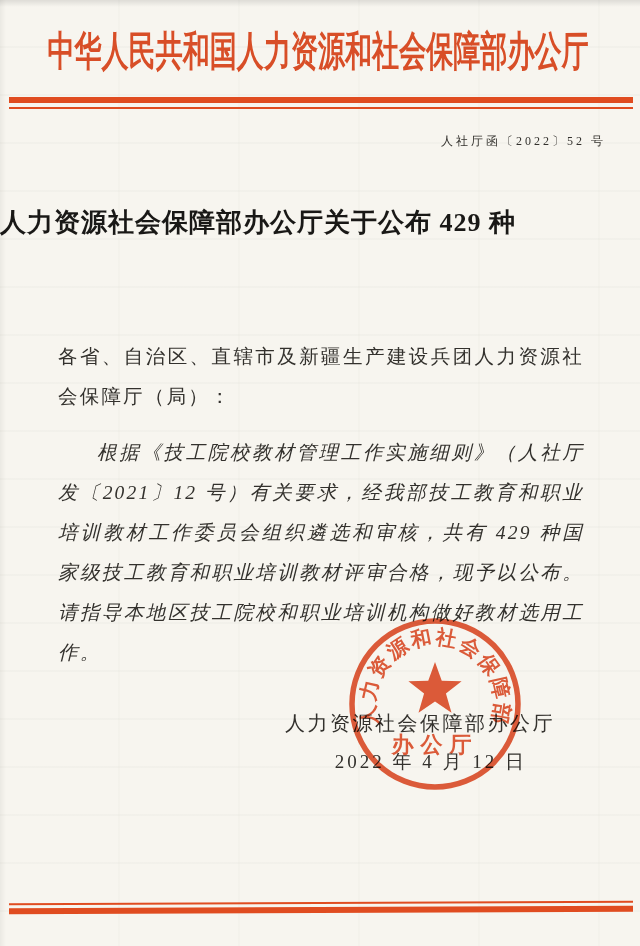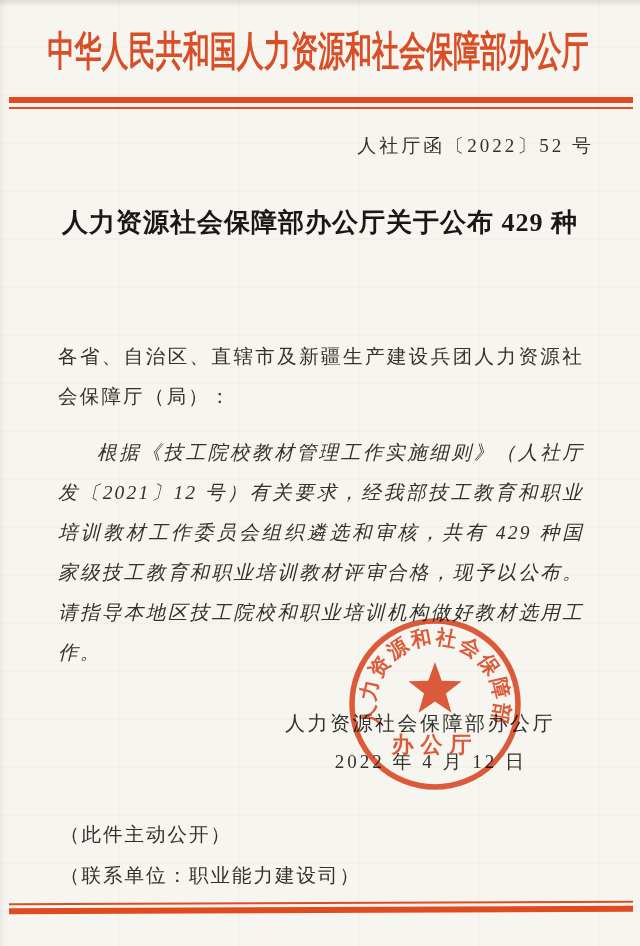--- a/index.html
+++ b/index.html
@@ -33,26 +33,26 @@
     font-weight:bold;color:#d84e27;font-size:41px;white-space:nowrap;
     transform:scaleX(.66);transform-origin:center;letter-spacing:0px;
   }
   .rule{position:absolute;left:9px;right:7px;background:#e04c20;}
   .rule-top-thick{top:97px;height:6px;}
   .rule-top-thin{top:107px;height:2px;}
   .rule-bot-thin{top:902px;height:2px;transform:rotate(-.25deg);}
   .rule-bot-thick{top:907px;height:6px;transform:rotate(-.25deg);}
 
   .doc-number{
-    position:absolute;top:133px;right:46px;
-    font-size:19px;letter-spacing:3px;white-space:nowrap;color:#33312d;
+    position:absolute;top:133px;right:34px;
+    font-size:12px;letter-spacing:3px;white-space:nowrap;color:#33312d;
   }
   .doc-title{
     position:absolute;top:200px;left:0;width:640px;
-    text-align:center;font-weight:bold;color:#191816;
+    font-weight:bold;color:#191816;
     font-size:26px;line-height:46px;letter-spacing:1px;
   }
   .body-text{
     position:absolute;top:321px;left:42px;width:558px;
     font-size:19.5px;line-height:40px;letter-spacing:2.2px;
     text-align:justify;color:#33312d;
   }
   .body-text p{margin:16px;}
   .body-text p.indent{text-indent:2em;font-style:italic;}
 
@@ -102,24 +102,20 @@
     <div class="body-text">
       <p>各省、自治区、直辖市及新疆生产建设兵团人力资源社会保障厅（局）：</p>
       <p class="indent">根据《技工院校教材管理工作实施细则》（人社厅发〔2021〕12 号）有关要求，经我部技工教育和职业培训教材工作委员会组织遴选和审核，共有 429 种国家级技工教育和职业培训教材评审合格，现予以公布。请指导本地区技工院校和职业培训机构做好教材选用工作。</p>
     </div>
 
     <div class="sign-block">
       <div class="signature">人力资源社会保障部办公厅</div>
       <div class="sign-date">2022 年 4 月 12 日</div>
     </div>
 
-    <div class="notes">
-      <div>（此件主动公开）</div>
-      <div>（联系单位：职业能力建设司）</div>
-    </div>
 
     <div class="rule rule-bot-thin"></div>
     <div class="rule rule-bot-thick"></div>
 
   </div>
 
   <div class="seal">
     <svg width="178" height="178" viewBox="-89 -89 178 178" xmlns="http://www.w3.org/2000/svg">
       <circle cx="0" cy="0" r="83" fill="none" stroke="#e0502b" stroke-width="5.5"></circle>
       <polygon transform="translate(0,-14)" fill="#e0502b" points="0,-28 -6.76,-9.3 -26.6,-8.65 -10.94,3.55 -16.5,22.65 0,11.5 16.5,22.65 10.94,3.55 26.6,-8.65 6.76,-9.3"></polygon>

